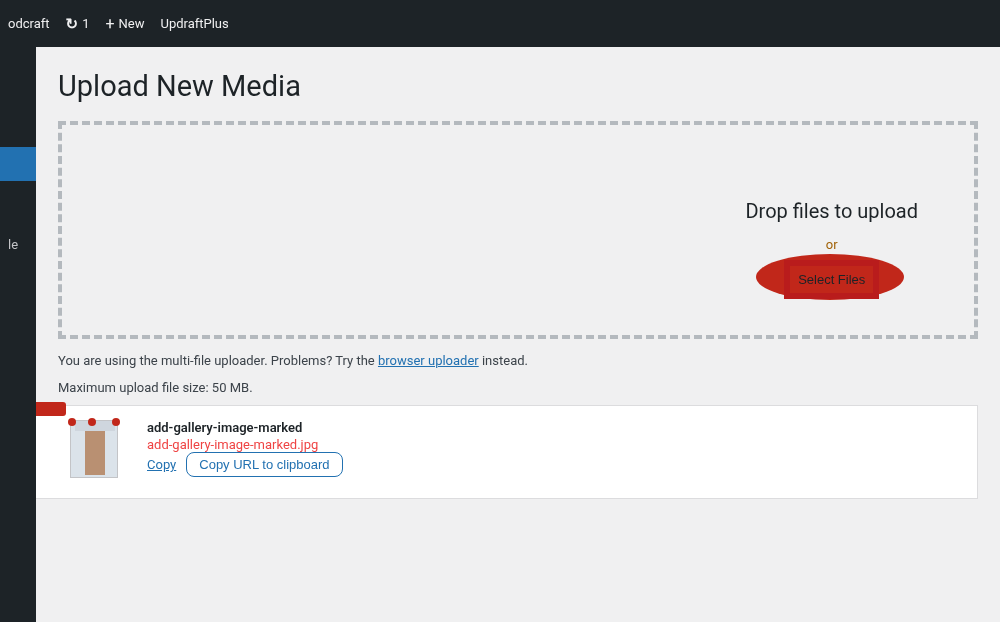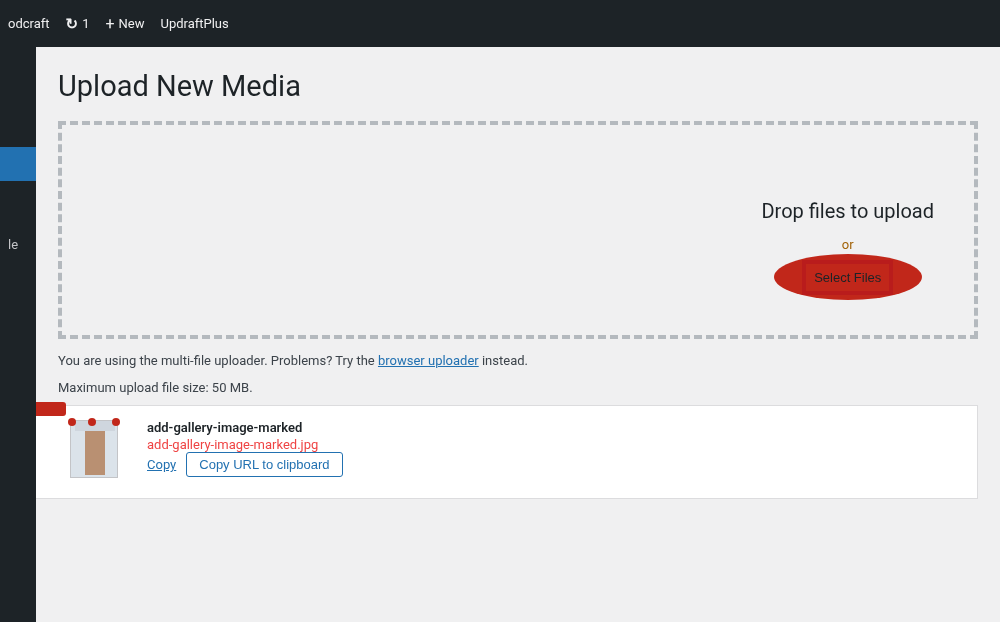--- a/index.html
+++ b/index.html
@@ -77,21 +77,21 @@
     .dropzone {
       border: 4px dashed #b4b9be;
       height: 218px;
       position: relative;
       margin-bottom: 14px;
       background: #f0f0f1;
       overflow: hidden;
     }
     .drop-inner {
       position: absolute;
-      right: 40px;
+      right: 56px;
       top: 74px;
       text-align: center;
     }
     .drop-text {
       font-size: 20px;
       color: #1d2327;
       margin-bottom: 14px;
     }
     .or-text {
       font-size: 13px;
@@ -103,21 +103,21 @@
       position:absolute;
       left:-28px; top:-6px;
       width: 148px; height:46px;
       background:#c1271a;
       border-radius:50%;
       z-index:0;
     }
     .select-btn {
       position: relative;
       z-index:1;
-      border: 4px solid #b91c1c;
+      border: 6px solid #b91c1c;
       background: transparent;
       color: #1d2327;
       font-size: 13px;
       padding: 6px 8px;
       cursor: pointer;
     }
     .help-text {
       font-size: 13px;
       color: #3c434a;
       margin-bottom: 12px;
@@ -173,21 +173,21 @@
     .dot.d1 { left:-2px; top:-2px; }
     .dot.d2 { left:18px; top:-2px; }
     .dot.d3 { right:-2px; top:-2px; }
     .media-meta { font-size:13px; }
     .media-title { font-weight:600; color:#1d2327; margin-bottom:2px; }
     .media-file { color:#ef4444; }
     .media-actions { display:flex; align-items:center; gap:10px; }
     .edit-link { color:#2271b1; text-decoration:underline; font-size:13px; }
     .copy-btn {
       border:1px solid #2271b1; color:#2271b1; background:#fff;
-      font-size:13px; padding:4px 12px; border-radius:3px; cursor:pointer;
+      font-size:13px; padding:4px 12px; border-radius:8px; cursor:pointer;
     }
   </style>
 </head>
 <body>
 
 <div class="admin-bar">
   <span class="admin-bar-item">
     <span>odcraft</span>
   </span>
   <span class="admin-bar-item">

